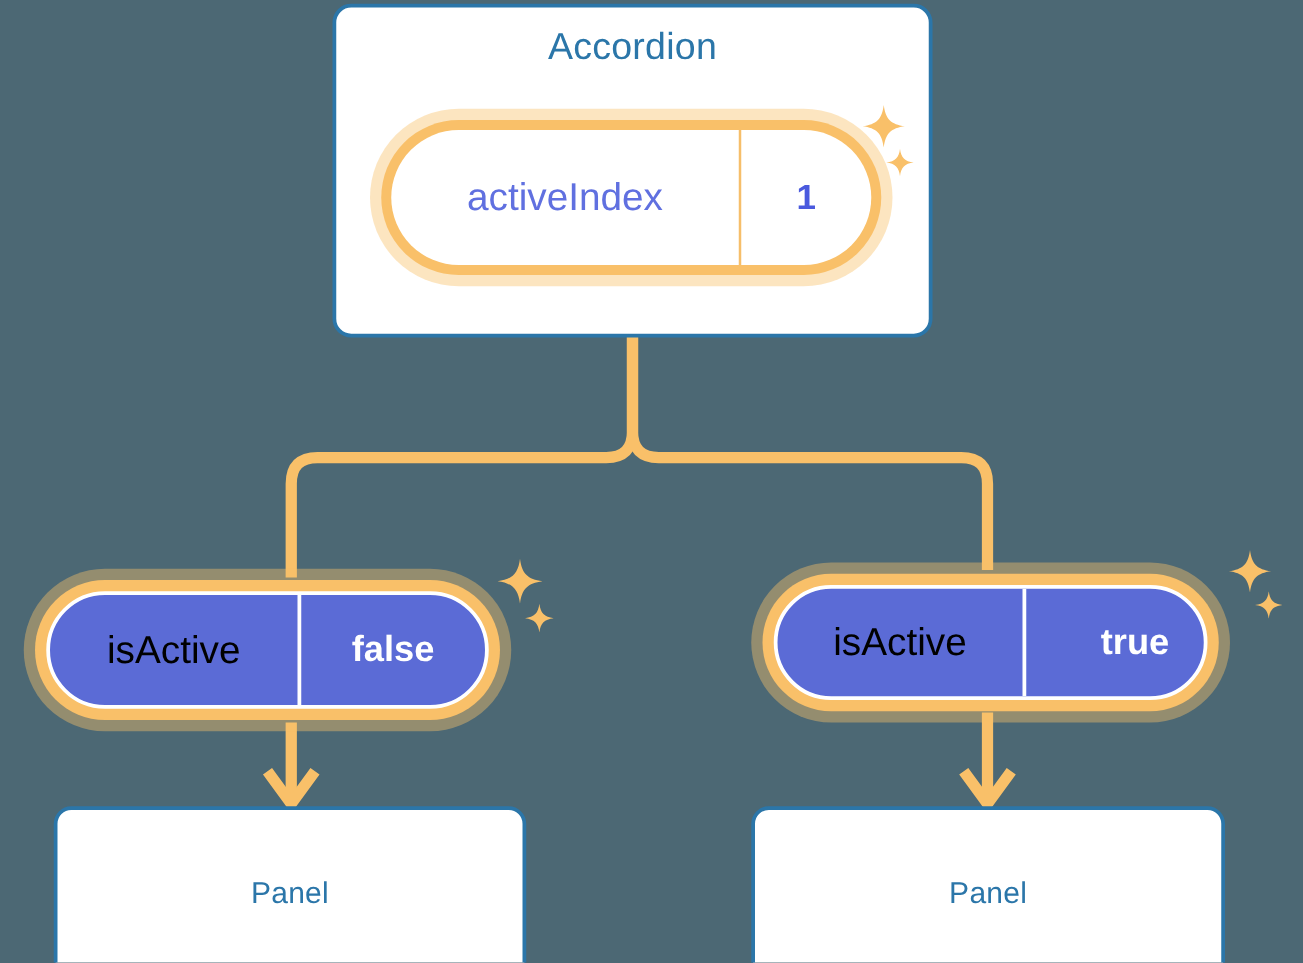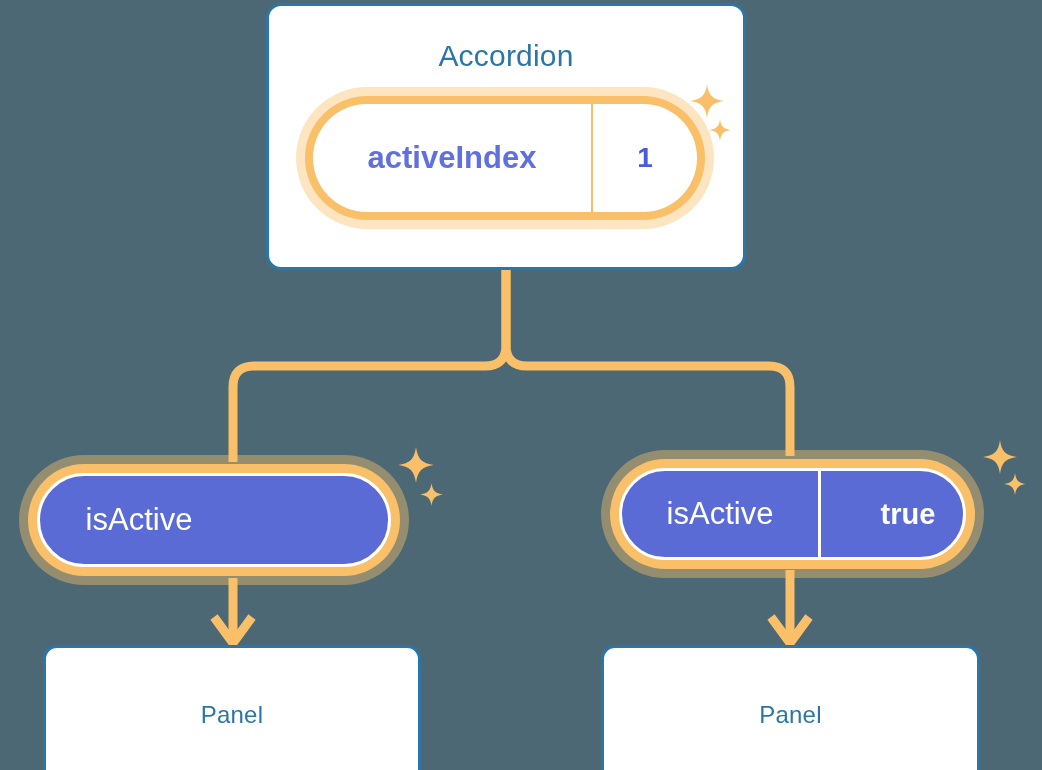--- a/index.html
+++ b/index.html
@@ -51,21 +51,21 @@
 
   
   #accordion-card {
     left: 266px;
     top: 3px;
     width: 480px;
     height: 267px;
     border-radius: 15px;
   }
   #accordion-card .card-title {
-    margin-top: 33px;
+    margin-top: 15px;
   }
 
   
   .panel-card {
     height: 140px;
     border-radius: 14px;
     display: flex;
     align-items: center;
     justify-content: center;
   }
@@ -100,37 +100,37 @@
     white-space: nowrap;
     box-sizing: border-box;
   }
 
   
   .pill.light { padding: 8px; }
   .pill.light .pill-inner { background: #ffffff; }
   .pill.light .pill-key {
     color: #6070e0;
     font-size: 31px;
-    font-weight: 700;
+    font-weight: 400;
   }
   .pill.light .pill-val {
     color: #4a5ade;
     font-size: 28px;
     font-weight: 700;
     border-left: 2px solid #f6be6a;
   }
 
   
   .pill.solid .pill-inner {
     background: #5b6bd6;
     border: 3px solid #ffffff;
     box-sizing: border-box;
   }
   .pill.solid .pill-key {
-    color: #ffffff;
+    color: #000000;
     font-size: 31px;
     font-weight: 400;
   }
   .pill.solid .pill-val {
     color: #ffffff;
     font-size: 29px;
     font-weight: 700;
     border-left: 3px solid #ffffff;
   }
 
@@ -209,20 +209,21 @@
   </div>
   <div class="sparkle" style="left:709px; top:119px;">
     <svg width="22" height="22" viewBox="0 0 34 34">
       <path d="M17 0 C18.4 11.2 22.8 15.6 34 17 C22.8 18.4 18.4 22.8 17 34 C15.6 22.8 11.2 18.4 0 17 C11.2 15.6 15.6 11.2 17 0 Z" fill="#f9c069"></path>
     </svg>
   </div>
 
   <div class="pill solid" id="pill-isactive-false">
     <div class="pill-inner">
       <div class="pill-key">isActive</div>
+      <div class="pill-val">false</div>
     </div>
   </div>
 
   <div class="sparkle" style="left:398px; top:447px;">
     <svg width="36" height="36" viewBox="0 0 34 34">
       <path d="M17 0 C18.4 11.2 22.8 15.6 34 17 C22.8 18.4 18.4 22.8 17 34 C15.6 22.8 11.2 18.4 0 17 C11.2 15.6 15.6 11.2 17 0 Z" fill="#f9c069"></path>
     </svg>
   </div>
   <div class="sparkle" style="left:420px; top:483px;">
     <svg width="23" height="23" viewBox="0 0 34 34">

